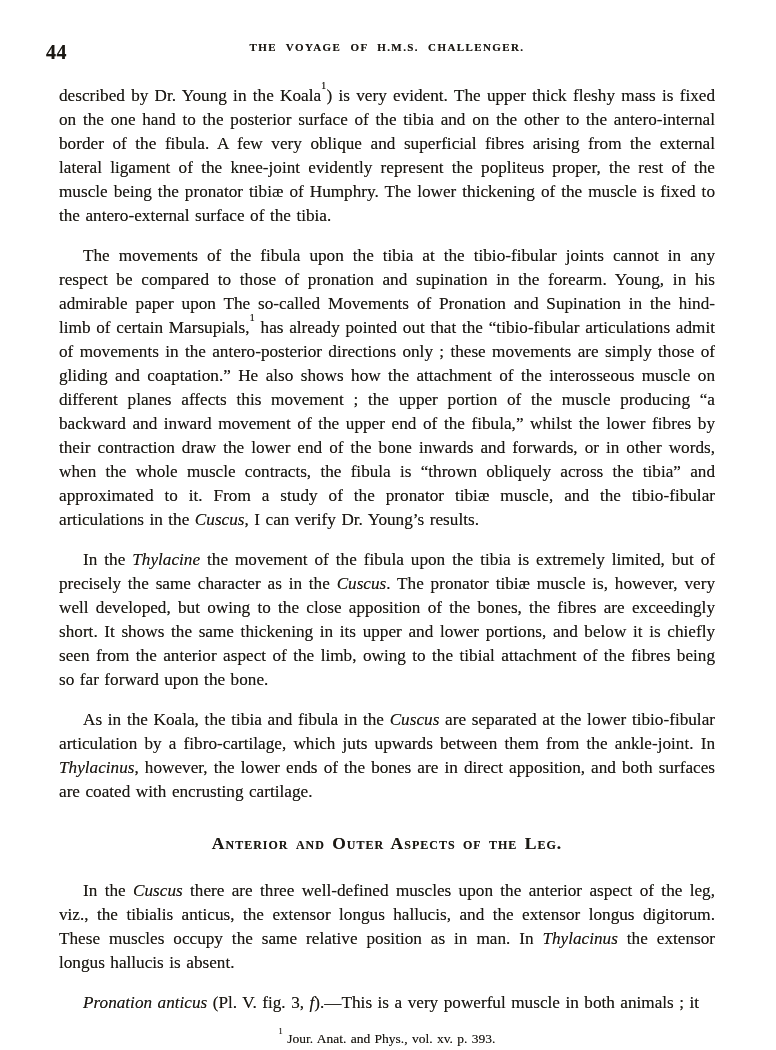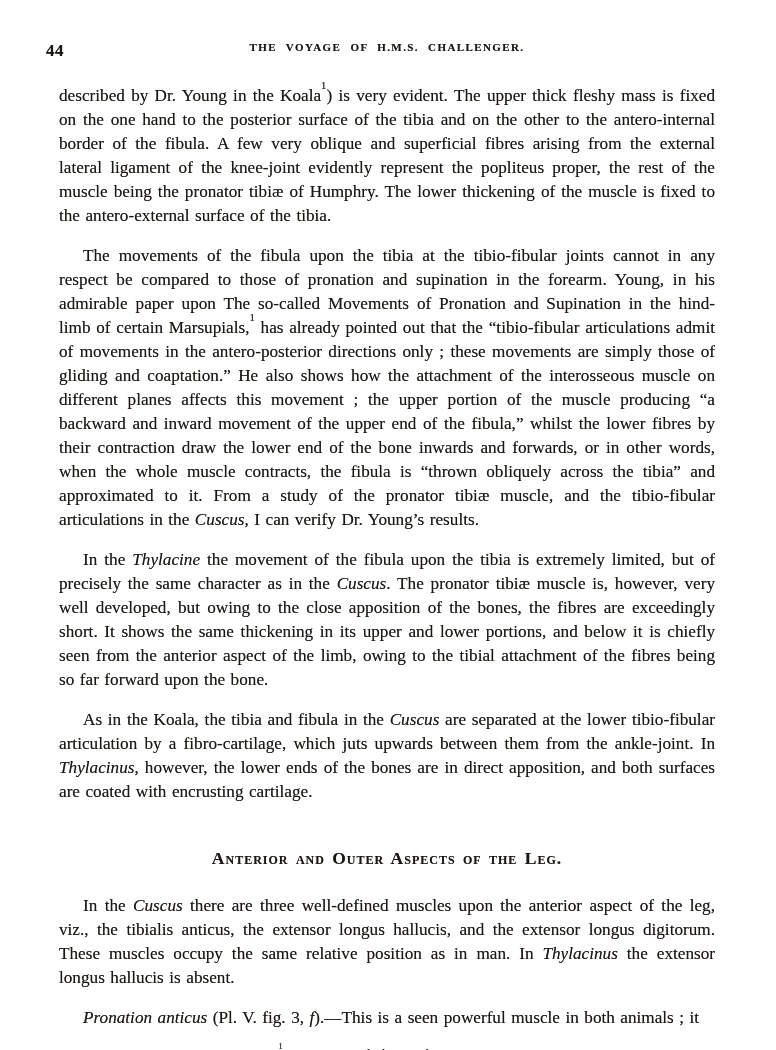--- a/index.html
+++ b/index.html
@@ -21,21 +21,21 @@
   }
   .running-head {
     position: relative;
     height: 20px;
     margin-bottom: 23px;
   }
   .page-num {
     position: absolute;
     left: 3px;
     top: 0;
-    font-size: 17px;
+    font-size: 20px;
     font-weight: bold;
     letter-spacing: 0.5px;
   }
   .running-title {
     display: block;
     text-align: center;
     font-size: 11px;
     font-weight: bold;
     letter-spacing: 1.4px;
     word-spacing: 5px;
@@ -52,21 +52,21 @@
     text-indent: 0;
   }
   .para sup, .footnote sup {
     font-size: 0.62em;
     line-height: 0;
     position: relative;
     top: -0.45em;
     letter-spacing: 0;
   }
   .section-heading {
-    margin: 44px 0 25px 0;
+    margin: 29px 0 25px 0;
     text-align: center;
     font-variant: small-caps;
     font-weight: 600;
     font-size: 17.5px;
     letter-spacing: 1px;
     word-spacing: 2px;
   }
   .footnote {
     margin-top: 13px;
     text-align: center;
@@ -91,19 +91,19 @@
     <p class="para"><span>The movements of the fibula upon the tibia at the tibio-fibular joints cannot in any respect be compared to those of pronation and supination in the forearm. Young, in his admirable paper upon The so-called Movements of Pronation and Supination in the hind-limb of certain Marsupials,</span><sup>1</sup><span> has already pointed out that the “tibio-fibular articulations admit of movements in the antero-posterior directions only ; these movements are simply those of gliding and coaptation.” He also shows how the attachment of the interosseous muscle on different planes affects this movement ; the upper portion of the muscle producing “a backward and inward movement of the upper end of the fibula,” whilst the lower fibres by their contraction draw the lower end of the bone inwards and forwards, or in other words, when the whole muscle contracts, the fibula is “thrown obliquely across the tibia” and approximated to it. From a study of the pronator tibiæ muscle, and the tibio-fibular articulations in the </span><span style="font-style: italic;">Cuscus</span><span>, I can verify Dr. Young’s results.</span></p>
 
     <p class="para"><span>In the </span><span style="font-style: italic;">Thylacine</span><span> the movement of the fibula upon the tibia is extremely limited, but of precisely the same character as in the </span><span style="font-style: italic;">Cuscus</span><span>. The pronator tibiæ muscle is, however, very well developed, but owing to the close apposition of the bones, the fibres are exceedingly short. It shows the same thickening in its upper and lower portions, and below it is chiefly seen from the anterior aspect of the limb, owing to the tibial attachment of the fibres being so far forward upon the bone.</span></p>
 
     <p class="para"><span>As in the Koala, the tibia and fibula in the </span><span style="font-style: italic;">Cuscus</span><span> are separated at the lower tibio-fibular articulation by a fibro-cartilage, which juts upwards between them from the ankle-joint. In </span><span style="font-style: italic;">Thylacinus</span><span>, however, the lower ends of the bones are in direct apposition, and both surfaces are coated with encrusting cartilage.</span></p>
 
     <h2 class="section-heading">Anterior and Outer Aspects of the Leg.</h2>
 
     <p class="para"><span>In the </span><span style="font-style: italic;">Cuscus</span><span> there are three well-defined muscles upon the anterior aspect of the leg, viz., the tibialis anticus, the extensor longus hallucis, and the extensor longus digitorum. These muscles occupy the same relative position as in man. In </span><span style="font-style: italic;">Thylacinus</span><span> the extensor longus hallucis is absent.</span></p>
 
-    <p class="para"><span style="font-style: italic;">Pronation anticus</span><span> (Pl. V. fig. 3, </span><span style="font-style: italic;">f</span><span>).—This is a seen powerful muscle in both animals ; it</span></p>
+    <p class="para"><span style="font-style: italic;">Pronation anticus</span><span> (Pl. V. fig. 3, </span><span style="font-style: italic;">f</span><span>).—This is a very powerful muscle in both animals ; it</span></p>
 
     <div class="footnote"><sup>1</sup><span> Jour. Anat. and Phys., vol. xv. p. 393.</span></div>
 
   </main>
 
 </div>
 
 </body></html>

